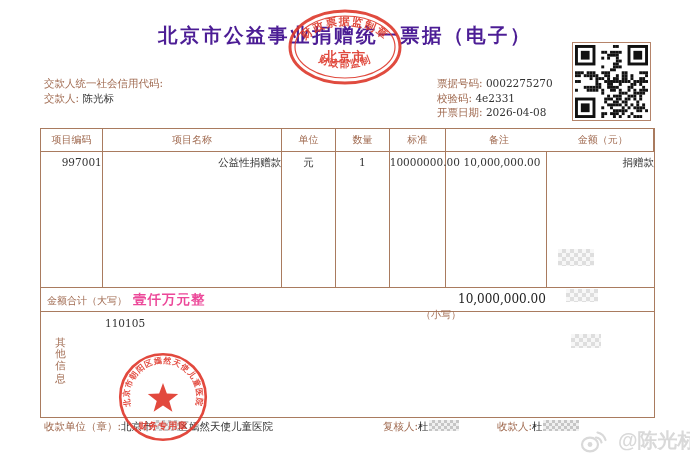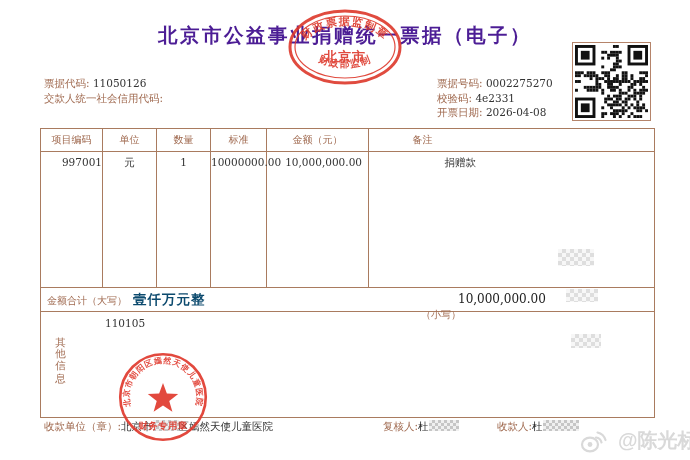--- a/index.html
+++ b/index.html
@@ -25,21 +25,21 @@
   .cell{border-right:1px solid #a97b5f;}
   .cell.last{border-right:none;}
   .c0{width:62px;} .c1{width:180px;} .c2{width:54px;} .c3{width:54px;} .c4{width:56px;} .c5{width:102px;} .c6{width:107px;}
   .tbody{display:flex;height:135px;border-bottom:1px solid #a97b5f;font-size:10.5px;color:#333;}
   .tbody .cell{box-sizing:border-box;padding-top:4px;}
   .ta-l{text-align:right;padding-left:4px;}
   .ta-c{text-align:center;}
   .ta-r{text-align:right;padding-right:6px;}
   .total-row{position:relative;height:23px;border-bottom:1px solid #a97b5f;}
   .total-label{position:absolute;left:6px;top:6px;font-size:10px;color:#a06a50;}
-  .total-capital{position:absolute;left:92px;top:3px;font-size:13.5px;font-weight:600;letter-spacing:1px;color:#0c4a6e;}
+  .total-capital{position:absolute;left:92px;top:3px;font-size:13.5px;font-weight:600;letter-spacing:1px;color:#ec4899;}
   .small-label{position:absolute;left:380px;top:20px;font-size:10px;color:#a06a50;}
   .total-amount{position:absolute;left:417px;top:4px;font-size:12px;color:#222;}
   .other-row{position:relative;height:108px;}
   .other-label{
     position:absolute;left:13px;top:16px;font-size:10.5px;color:#a06a50;
     writing-mode:vertical-lr;text-orientation:upright;letter-spacing:12px;
   }
   .other-value{position:absolute;left:64px;top:5px;font-size:10.5px;color:#333;}
   .stamp-bottom{position:absolute;left:116px;top:350px;z-index:3;opacity:.92;}
   .footer{position:absolute;left:0;top:420px;width:690px;font-size:10.5px;white-space:nowrap;}
@@ -288,26 +288,26 @@
         <rect x="57" y="3" width="15" height="15" fill="#fff"></rect>
         <rect x="60" y="6" width="9" height="9" fill="#111"></rect>
         <rect x="0" y="54" width="21" height="21" fill="#111"></rect>
         <rect x="3" y="57" width="15" height="15" fill="#fff"></rect>
         <rect x="6" y="60" width="9" height="9" fill="#111"></rect>
       </svg>
   </div>
 
   <div class="meta meta-left">
     <div>
-      <span class="lbl">票据代码:</span>
-      <span class="val">11050126</span>
-    </div>
-    <div>
       <span class="lbl">交款人统一社会信用代码:</span>
       <span class="val"></span>
+    </div>
+    <div>
+      <span class="lbl">交款人:</span>
+      <span class="val">陈光标</span>
     </div>
   </div>
 
   <div class="meta meta-right">
     <div>
       <span class="lbl">票据号码:</span>
       <span class="val">0002275270</span>
     </div>
     <div>
       <span class="lbl">校验码:</span>
@@ -315,28 +315,30 @@
     </div>
     <div>
       <span class="lbl">开票日期:</span>
       <span class="val">2026-04-08</span>
     </div>
   </div>
 
   <div class="tablebox">
     <div class="thead">
       <div class="cell c0">项目编码</div>
+      <div class="cell c1">项目名称</div>
       <div class="cell c2">单位</div>
       <div class="cell c3">数量</div>
       <div class="cell c4">标准</div>
+      <div class="cell c6 last">备注</div>
       <div class="cell c5">金额（元）</div>
-      <div class="cell c6 last">备注</div>
     </div>
     <div class="tbody">
       <div class="cell c0 ta-l">997001</div>
+      <div class="cell c1 ta-l">公益性捐赠款</div>
       <div class="cell c2 ta-c">元</div>
       <div class="cell c3 ta-c">1</div>
       <div class="cell c4 ta-c">10000000.00</div>
       <div class="cell c5 ta-r">10,000,000.00</div>
       <div class="cell c6 last ta-l">捐赠款</div>
     </div>
     <div class="total-row">
       <span class="total-label">金额合计（大写）</span>
       <span class="total-capital">壹仟万元整</span>
       <span class="small-label">（小写）</span>

